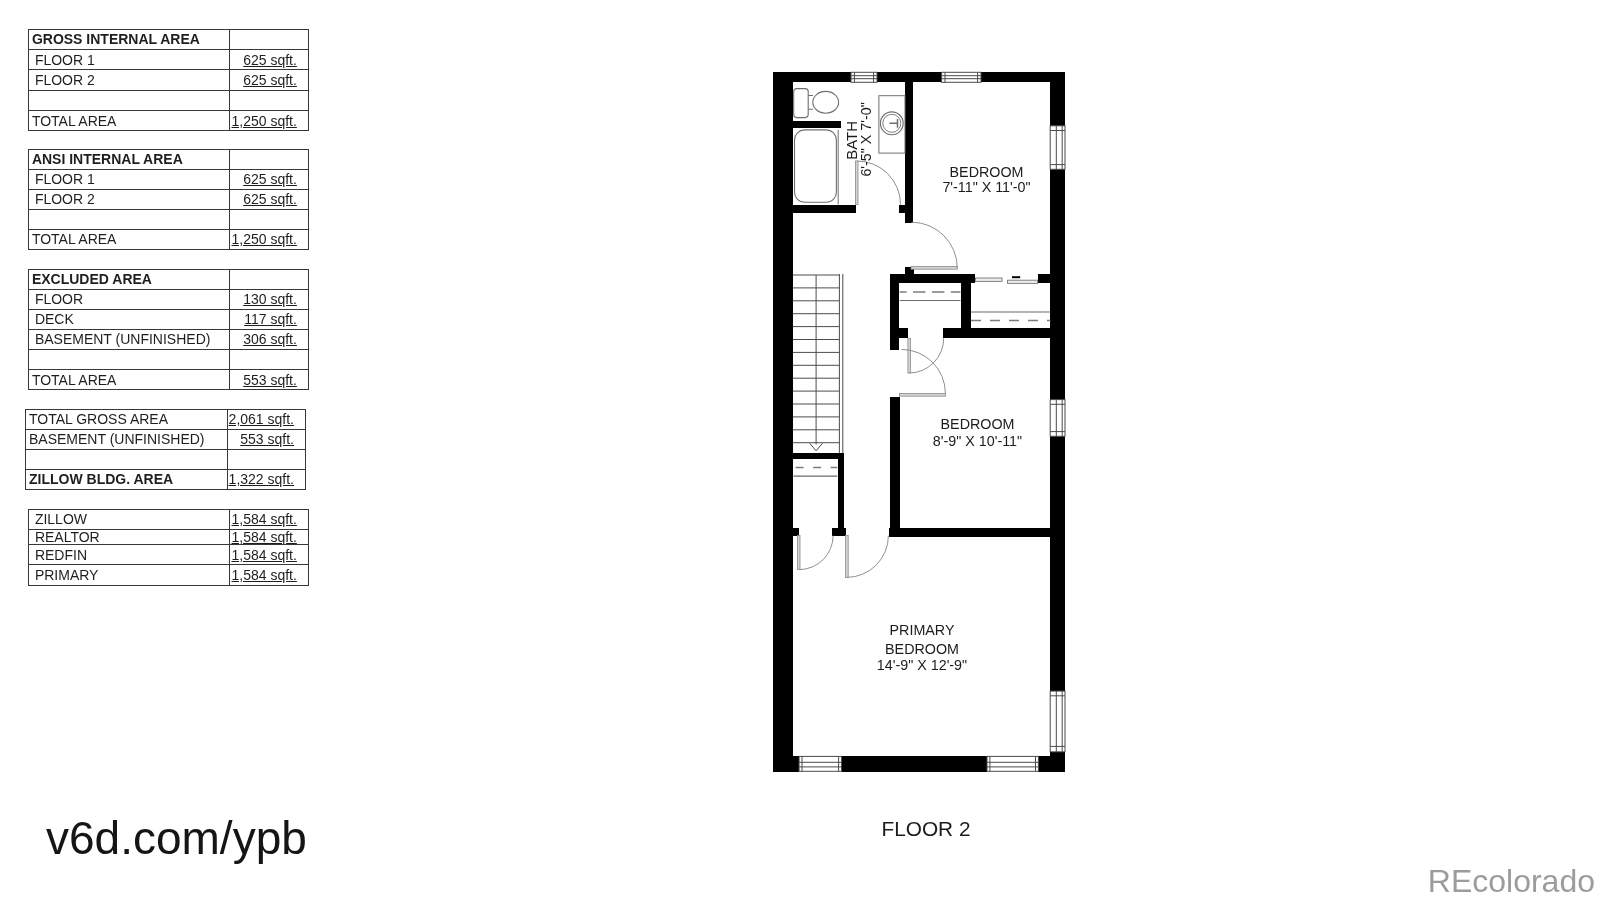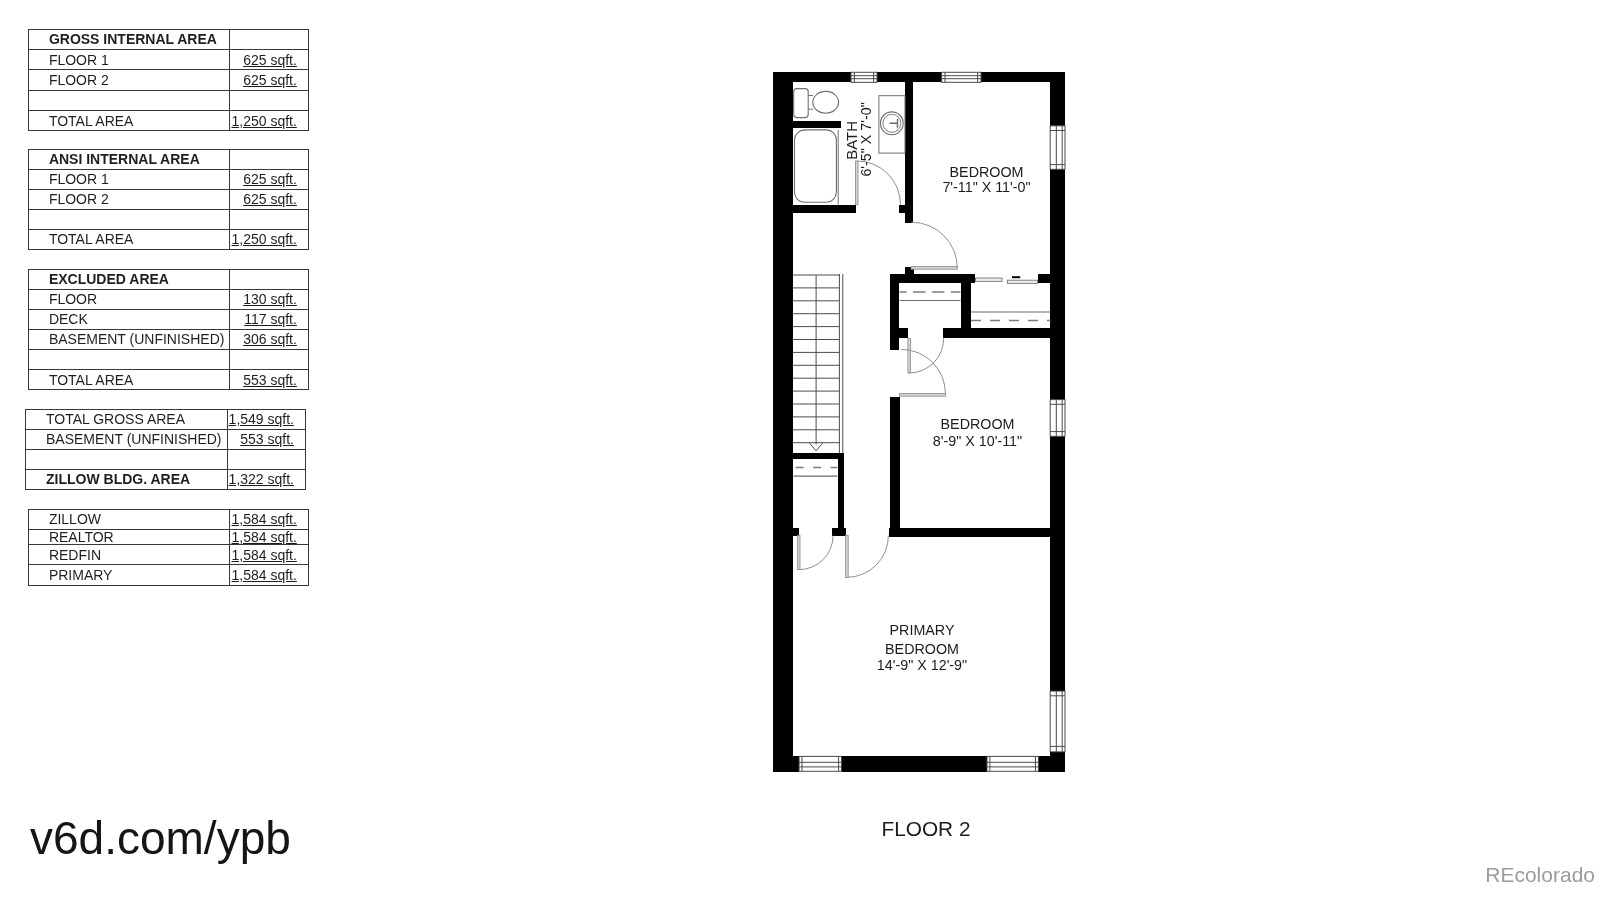--- a/index.html
+++ b/index.html
@@ -1,26 +1,26 @@
 <!DOCTYPE html>
 <html><head>
 <meta charset="utf-8">
 <style>
   html,body{margin:0;padding:0;}
   body{width:1600px;height:899px;background:#fff;position:relative;overflow:hidden;
        font-family:"Liberation Sans", sans-serif;}
   table{position:absolute;border-collapse:collapse;table-layout:fixed;
         font-size:14px;color:#1e1e1e;line-height:1;}
   td{border:1px solid #383838;padding:0;overflow:hidden;white-space:nowrap;vertical-align:middle;}
-  td.l{padding-left:20px;}
-  td.i{padding-left:20px;}
+  td.l{padding-left:3px;}
+  td.i{padding-left:6px;}
   td.v{text-align:right;padding-right:11.5px;text-decoration:underline;}
   .b{font-weight:bold;}
-  #url{position:absolute;left:30px;top:810.5px;font-size:46px;color:#151515;}
-  #wm{position:absolute;right:5px;top:862.5px;font-size:21px;color:#9c9c9c;}
+  #url{position:absolute;left:46px;top:810.5px;font-size:46px;color:#151515;}
+  #wm{position:absolute;right:5px;top:862.5px;font-size:32px;color:#9c9c9c;}
   svg{position:absolute;left:0;top:0;}
 </style>
 </head>
 <body>
 
 <table id="t1" style="left:27.9px;top:28.5px;">
 <colgroup>
       <col style="width:201.6px">
       <col style="width:78.9px">
     </colgroup>
@@ -111,21 +111,21 @@
   </table>
 
 <table id="t4" style="left:25px;top:408.5px;">
 <colgroup>
       <col style="width:201.6px">
       <col style="width:78.9px">
     </colgroup>
 <tbody>
       <tr style="height:20px">
         <td class="l">TOTAL GROSS AREA</td>
-        <td class="v">1,549 sqft.</td>
+        <td class="v">2,061 sqft.</td>
       </tr>
 <tr style="height:20px">
         <td class="l">BASEMENT (UNFINISHED)</td>
         <td class="v">553 sqft.</td>
       </tr>
 <tr style="height:20px">
         <td></td>
         <td></td>
       </tr>
 <tr style="height:20px">

